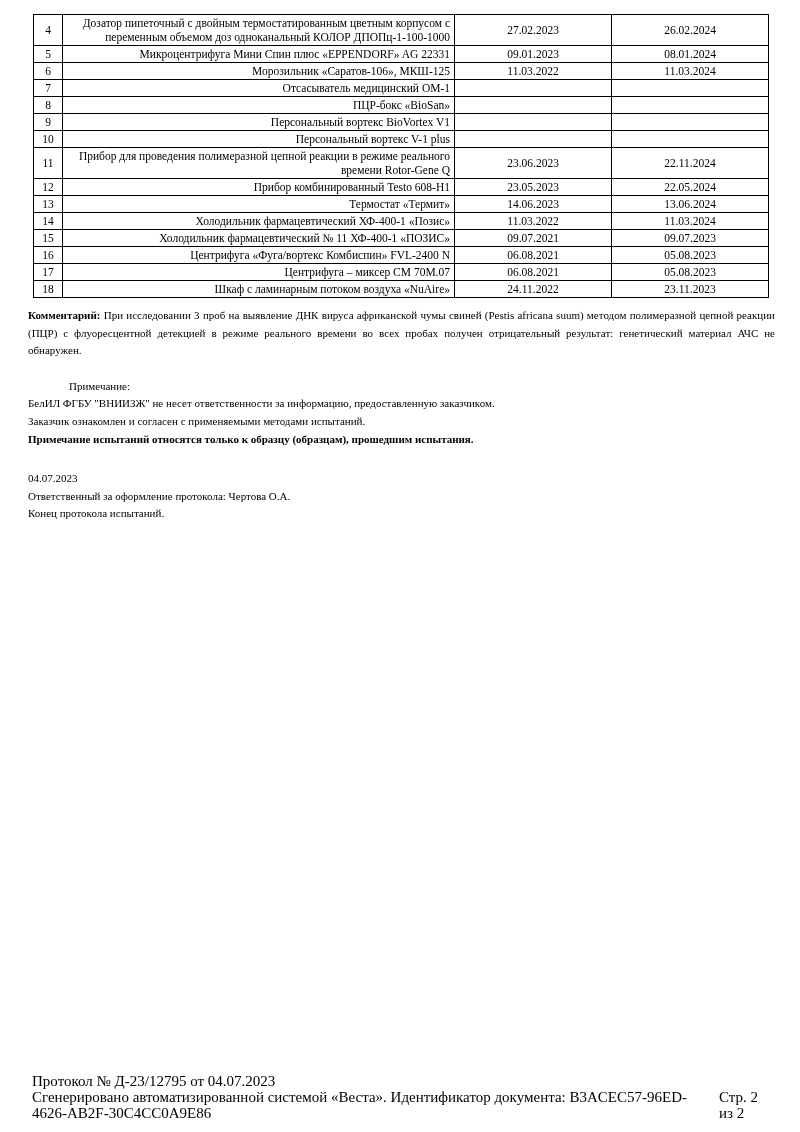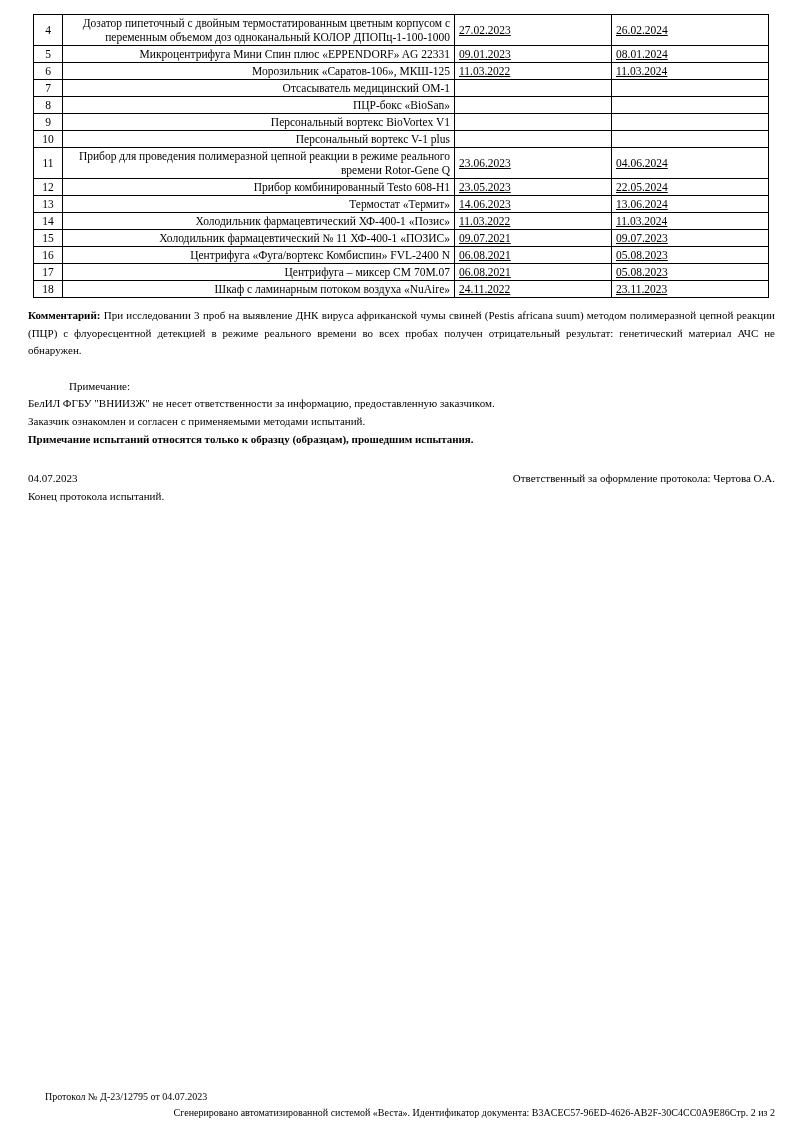--- a/index.html
+++ b/index.html
@@ -32,44 +32,45 @@
     line-height: 14px;
   }
   table.equip td {
     border: 1px solid #000000;
     padding: 1px 4px;
     vertical-align: middle;
     overflow: hidden;
   }
   td.c-num  { text-align: center; padding: 1px 1px; }
   td.c-desc { text-align: right; }
-  td.c-date { text-align: left; text-decoration: underline; }
+  td.c-date { text-align: center; }
   table.equip tr { height: 17px; }
   
   .bodytext {
     font-size: 11px;
     line-height: 17.6px;
   }
   p { margin: 0; }
   .justify { text-align: justify; }
   .bold { font-weight: bold; }
   .commentary { margin-top: 9px; }
   .notes-heading { margin-top: 18px; margin-left: 41px; }
   .signoff-row {
     margin-top: 22px;
     display: flex;
     justify-content: space-between;
+    flex-direction: column;
   }
   
   .footer {
     position: absolute;
-    left: 45px;
+    left: 32px;
     right: 25px;
     bottom: 11px;
-    font-size: 10px;
+    font-size: 15px;
     line-height: 16px;
   }
   .footer-row {
     display: flex;
     justify-content: flex-end;
   }
 </style>
 </head>
 <body>
 
@@ -122,21 +123,21 @@
         <tr>
           <td class="c-num">10</td>
           <td class="c-desc">Персональный вортекс V-1 plus</td>
           <td class="c-date"></td>
           <td class="c-date"></td>
         </tr>
         <tr>
           <td class="c-num">11</td>
           <td class="c-desc">Прибор для проведения полимеразной цепной реакции в режиме реального времени Rotor-Gene Q</td>
           <td class="c-date">23.06.2023</td>
-          <td class="c-date">04.06.2024</td>
+          <td class="c-date">22.11.2024</td>
         </tr>
         <tr>
           <td class="c-num">12</td>
           <td class="c-desc">Прибор комбинированный Testo 608-H1</td>
           <td class="c-date">23.05.2023</td>
           <td class="c-date">22.05.2024</td>
         </tr>
         <tr>
           <td class="c-num">13</td>
           <td class="c-desc">Термостат «Термит»</td>

